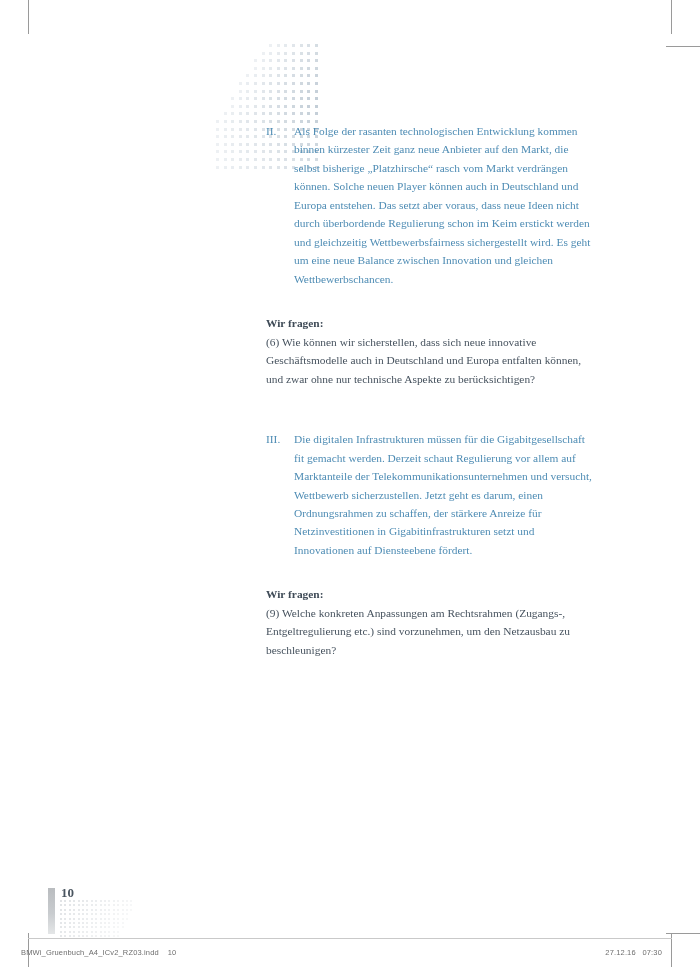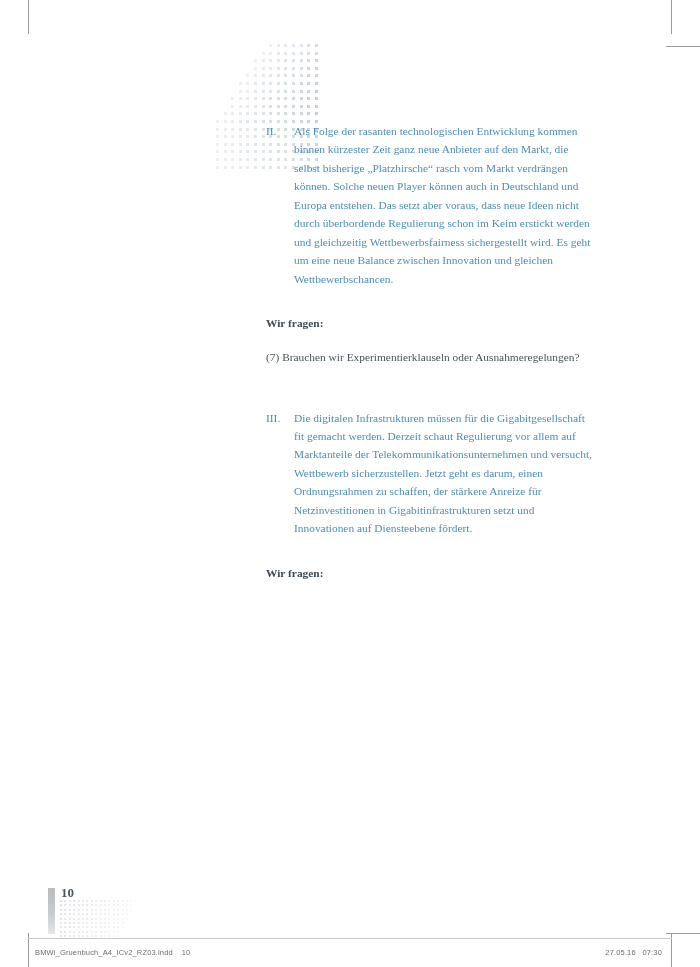--- a/index.html
+++ b/index.html
@@ -42,21 +42,21 @@
   }
   .slug {
     position: absolute;
     top: 948px;
     font-family: "Liberation Sans", "DejaVu Sans", sans-serif;
     font-size: 7.5px;
     color: #6e6e6e;
     letter-spacing: 0.15px;
     white-space: nowrap;
   }
-  #slug-left  { left: 35px; }
+  #slug-left  { left: 21px; }
   #slug-right { right: 38px; }
   #slug-left .slug-page { margin-left: 9px; }
 
   
   .dot-field {
     position: absolute;
     pointer-events: none;
   }
   .dot {
     position: absolute;
@@ -504,35 +504,36 @@
 
 <div class="content">
 
   <div class="numbered-block">
     <span class="roman">II.</span>
     <span class="body-text">Als Folge der rasanten technologischen Entwicklung kommen binnen kürzester Zeit ganz neue Anbieter auf den Markt, die selbst bisherige „Platzhirsche“ rasch vom Markt verdrängen können. Solche neuen Player können auch in Deutschland und Europa entstehen. Das setzt aber voraus, dass neue Ideen nicht durch überbordende Regulierung schon im Keim erstickt werden und gleichzeitig Wettbewerbsfairness sichergestellt wird. Es geht um eine neue Balance zwischen Innovation und gleichen Wettbewerbschancen.</span>
   </div>
 
   <div class="ask-block">
     <span class="ask-heading">Wir fragen:</span>
-    <span class="question q-gap">(7) Brauchen wir Experimentierklauseln oder Ausnahmeregelungen?</span>
+    <span class="question">(6) Wie können wir sicherstellen, dass sich neue innovative Geschäftsmodelle auch in Deutschland und Europa entfalten können, und zwar ohne nur technische Aspekte zu berücksichtigen?</span>
   </div>
 
   <div class="section-gap"></div>
 
   <div class="numbered-block">
     <span class="roman">III.</span>
     <span class="body-text">Die digitalen Infrastrukturen müssen für die Gigabitgesellschaft fit gemacht werden. Derzeit schaut Regulierung vor allem auf Marktanteile der Telekommunikationsunternehmen und versucht, Wettbewerb sicherzustellen. Jetzt geht es darum, einen Ordnungsrahmen zu schaffen, der stärkere Anreize für Netzinvestitionen in Gigabitinfrastrukturen setzt und Innovationen auf Diensteebene fördert.</span>
   </div>
 
   <div class="ask-block">
     <span class="ask-heading">Wir fragen:</span>
+    <span class="question">(9) Welche konkreten Anpassungen am Rechtsrahmen (Zugangs-, Entgeltregulierung etc.) sind vorzunehmen, um den Netzausbau zu beschleunigen?</span>
   </div>
 
 </div>
 
 <div class="slug-rule"></div>
 <div class="slug" id="slug-left">
   <span>BMWi_Gruenbuch_A4_ICv2_RZ03.indd</span><span class="slug-page">10</span>
 </div>
 <div class="slug" id="slug-right">
-  <span>27.05.16</span>&nbsp;&nbsp;&nbsp;<span>07:30</span>
+  <span>27.12.16</span>&nbsp;&nbsp;&nbsp;<span>07:30</span>
 </div>
 
 </body></html>

